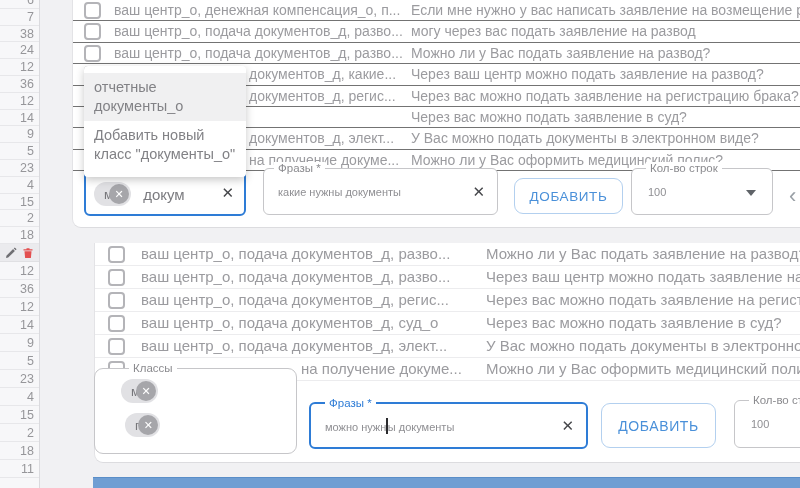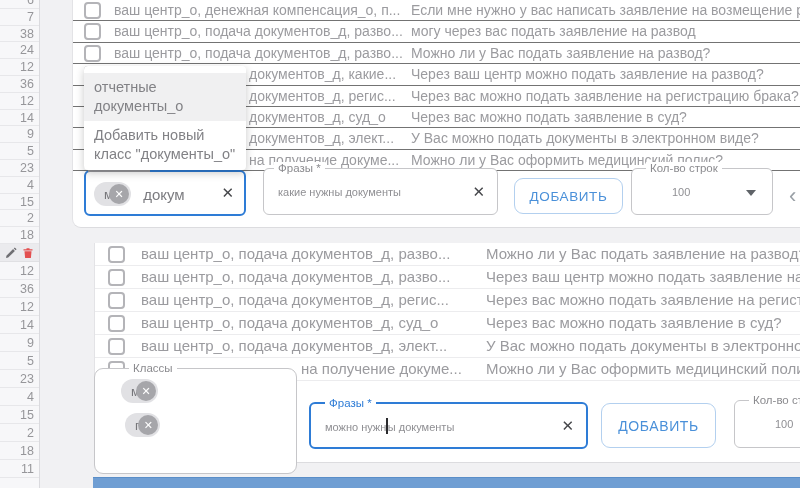--- a/index.html
+++ b/index.html
@@ -28,21 +28,21 @@
   .t-row .cls,.t-row .phr{line-height:20.4px;font-size:14px;}
   .b-row .cls,.b-row .phr{line-height:22px;font-size:15px;}
   .t-row .cls{left:41px;}
   .t-row .phr{left:338px;}
   .t-row.cov .cls{left:176px;}
   .b-row .cls{left:46px;}
   .b-row .phr{left:391px;}
   .b-row.cov2 .cls{left:206px;}
 
   
-  #class-dropdown{position:absolute;left:11px;top:66px;width:162px;background:#fff;border-radius:4px;box-shadow:0 3px 9px rgba(0,0,0,.22);padding:7px 0 1px 0;z-index:30;}
+  #class-dropdown{position:absolute;left:11px;top:66px;width:162px;background:#fff;border-radius:4px;box-shadow:0 3px 9px rgba(0,0,0,.22);padding:7px 0 8px 0;z-index:30;}
   .dd-item{font-size:14.5px;line-height:19px;color:#828286;padding:5px 10px;white-space:normal;}
   .dd-item.sel{background:#f0f0f1;}
 
   
   .field{position:absolute;box-sizing:border-box;background:#fff;border:1px solid #c6c6c9;border-radius:6px;}
   .field.focus{border:2px solid #2e7cd6;}
   .flabel{position:absolute;top:-7px;font-size:11.5px;color:#8b8b8f;background:#fff;padding:0 4px;white-space:nowrap;line-height:12px;}
   .flabel.blue{color:#2e7cd6;}
   .fval{position:absolute;left:14px;top:50%;transform:translateY(-50%);font-size:11px;color:#8f8f93;white-space:nowrap;}
   .clear-x{position:absolute;right:12px;top:50%;transform:translateY(-50%);font-size:15px;color:#46474b;cursor:pointer;}
@@ -56,29 +56,29 @@
   #classes-input-top .clear-x{right:10px;}
 
   #phrases-input-top{left:190px;top:168px;width:235px;height:47px;}
   #phrases-input-top .flabel{left:10px;}
 
   .add-btn{position:absolute;box-sizing:border-box;background:#fff;border:1px solid #b3d0ef;color:#4a90d9;font-size:13.5px;letter-spacing:.6px;border-radius:9px;display:flex;align-items:center;justify-content:center;font-family:"Liberation Sans",sans-serif;cursor:pointer;}
   #add-btn-top{left:441px;top:178px;width:109px;height:36px;}
 
   .rpp{position:absolute;box-sizing:border-box;background:#fff;border:1px solid #c6c6c9;border-radius:6px;}
   .rpp .flabel{left:14px;}
-  .rpp .fval{left:16px;margin-left:24px;}
+  .rpp .fval{left:16px;}
   .caret-down{position:absolute;right:16px;top:50%;margin-top:-2px;width:0;height:0;border-left:5px solid transparent;border-right:5px solid transparent;border-top:6px solid #5f6368;}
   #rpp-top{left:558px;top:168px;width:142px;height:47px;}
 
   .chev{position:absolute;font-size:22px;color:#9aa0a6;line-height:20px;}
   #chev-top{left:716px;top:186px;}
 
   
-  #classes-fieldset{position:absolute;left:-1px;top:125px;width:203px;height:106px;background:#fff;border:1px solid #c6c6c9;border-radius:9px;z-index:20;box-sizing:border-box;}
+  #classes-fieldset{position:absolute;left:-1px;top:125px;width:203px;height:86px;background:#fff;border:1px solid #c6c6c9;border-radius:9px;z-index:20;box-sizing:border-box;}
   #classes-fieldset .flabel{left:34px;}
   #classes-fieldset .chip{position:absolute;}
   #chip-b1{left:26px;top:10px;}
   #chip-b2{left:30px;top:44px;}
 
   #phrases-input-bottom{left:214px;top:159px;width:279px;height:47px;z-index:21;}
   #phrases-input-bottom .flabel{left:14px;}
   .caret{display:inline-block;width:1.5px;height:16px;background:#2b2b2e;vertical-align:-3px;}
 
   #add-btn-bottom{left:506px;top:160px;width:115px;height:45px;font-size:14px;}
@@ -161,21 +161,20 @@
       <span class="cls">документов_д, какие...</span>
       <span class="phr">Через ваш центр можно подать заявление на развод?</span>
     </div>
     <div class="t-row cov">
       <span class="cb"></span>
       <span class="cls">документов_д, регис...</span>
       <span class="phr">Через вас можно подать заявление на регистрацию брака?</span>
     </div>
     <div class="t-row cov">
       <span class="cb"></span>
-      <span class="cls">документов_д, суд_о</span>
       <span class="phr">Через вас можно подать заявление в суд?</span>
     </div>
     <div class="t-row cov">
       <span class="cb"></span>
       <span class="cls">документов_д, элект...</span>
       <span class="phr">У Вас можно подать документы в электронном виде?</span>
     </div>
     <div class="t-row cov">
       <span class="cb"></span>
       <span class="cls">на получение докуме...</span>

